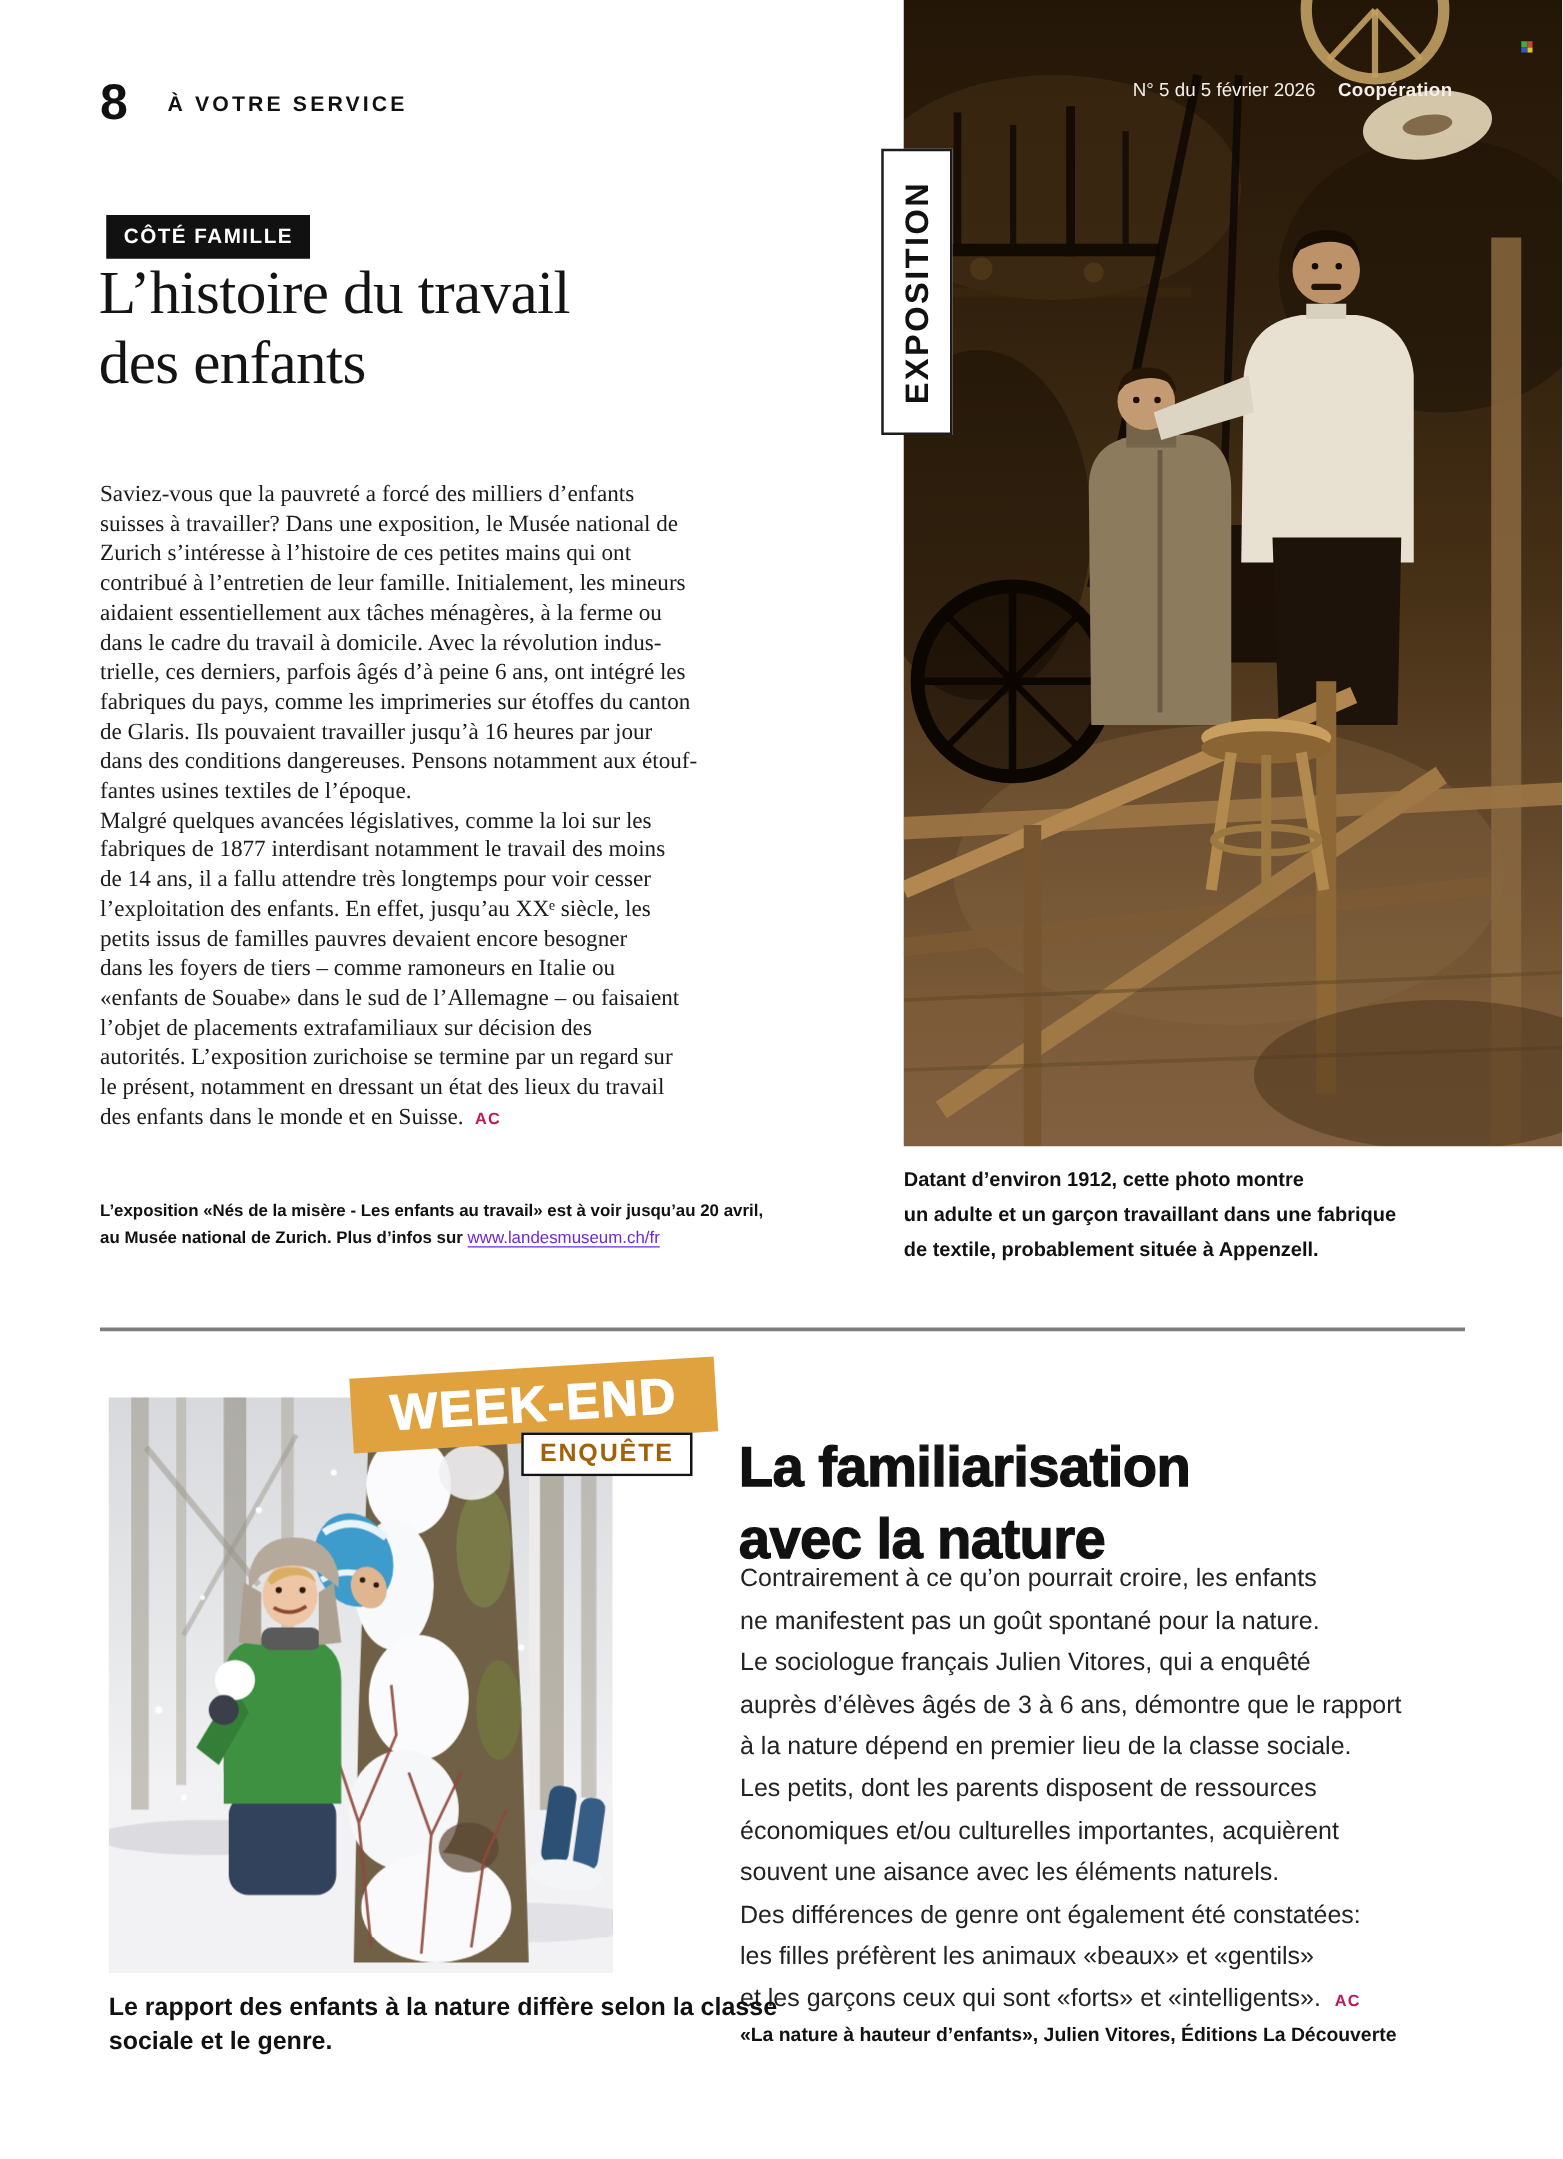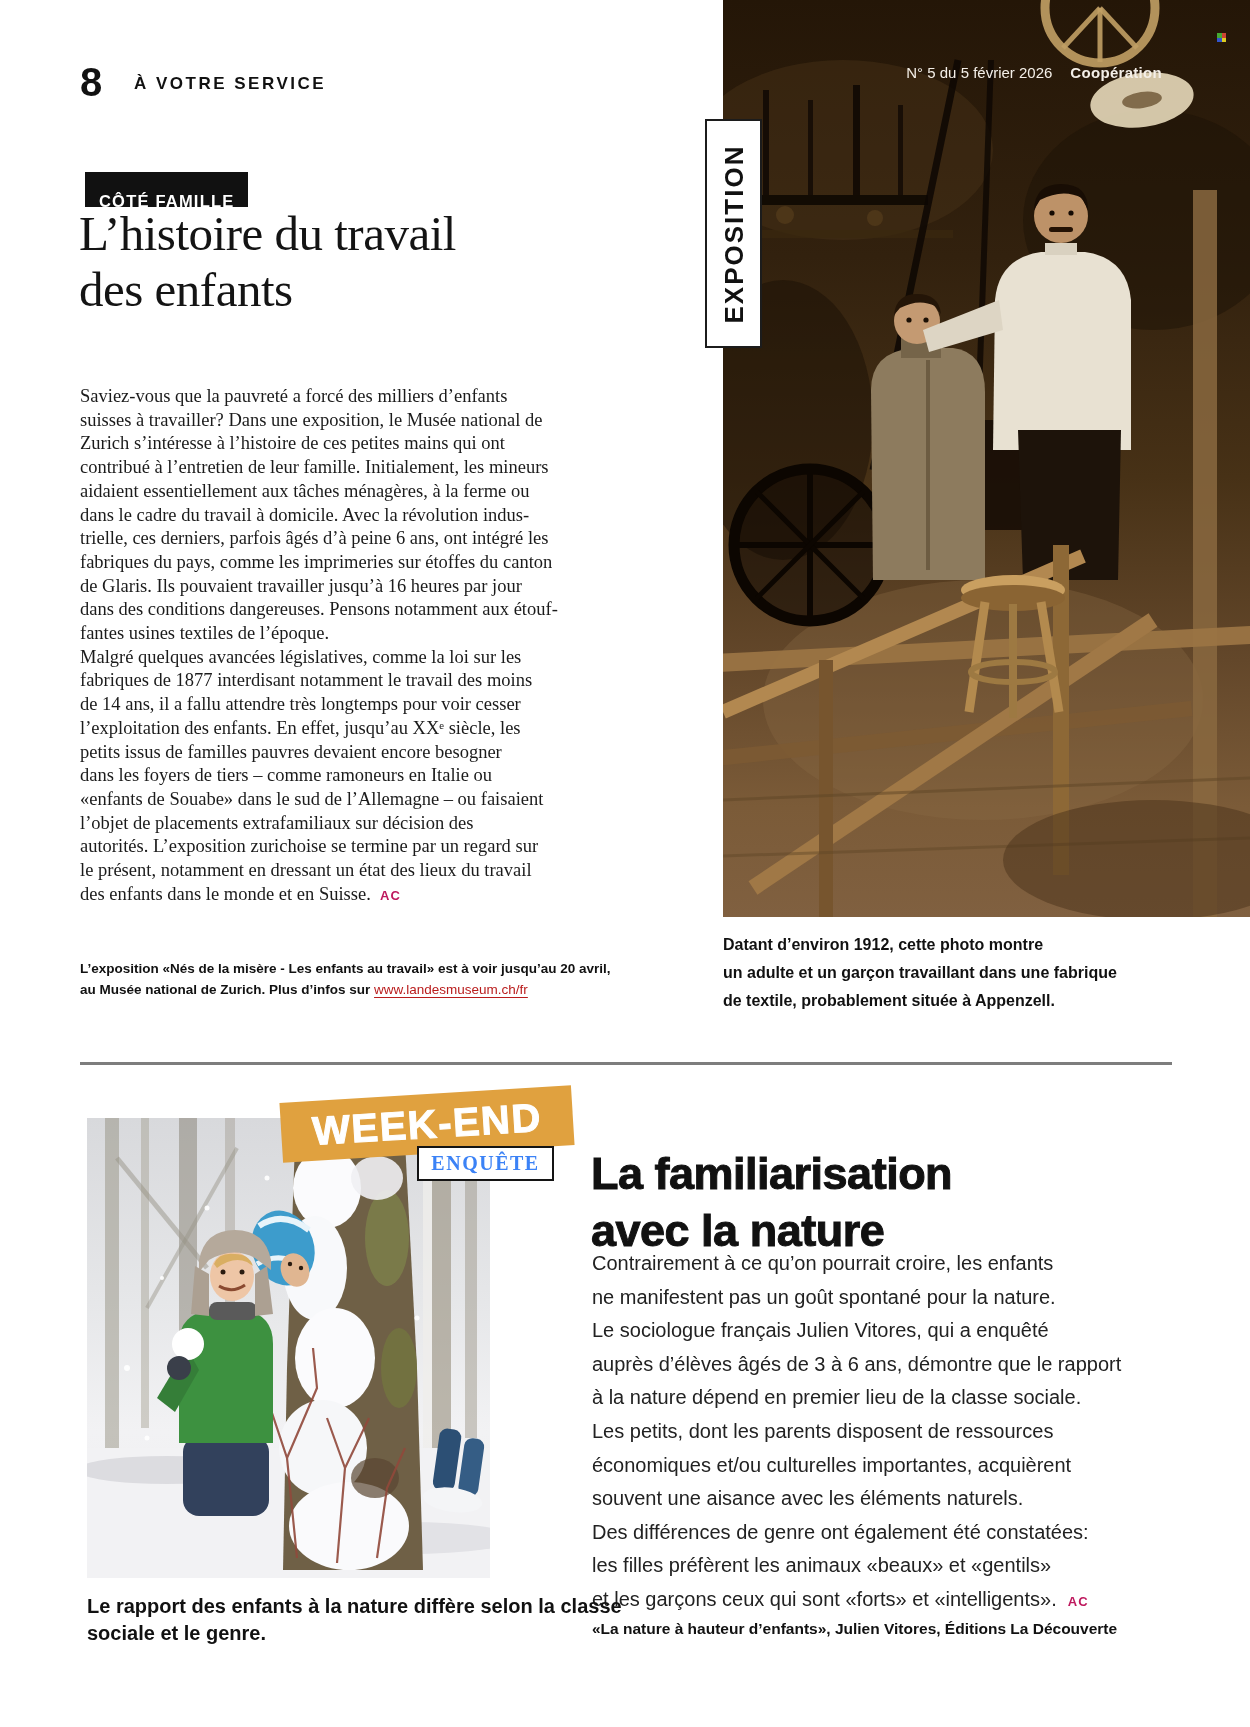--- a/index.html
+++ b/index.html
@@ -24,44 +24,44 @@
   .reg-mark i { display:block; }
 
   .expo-badge { position:absolute; left:705px; top:119px; width:57px; height:229px; background:#fff;
                 border:2px solid #1c1c1c; z-index:6; }
   .expo-badge span { position:absolute; left:50%; top:50%; width:229px; height:57px; line-height:57px;
                      transform:translate(-50%,-50%) rotate(-90deg); text-align:center;
                      font-size:26px; font-weight:bold; letter-spacing:2px; color:#111; }
 
   
   .kicker1 { position:absolute; left:85px; top:172px; height:35px; line-height:35px; background:#111; color:#fff;
-             padding:12px 14px; font-size:16.5px; font-weight:bold; letter-spacing:1.2px; }
+             padding:0 14px; font-size:16.5px; font-weight:bold; letter-spacing:1.2px; }
   .headline1 { position:absolute; left:79px; top:206px; font-family:"Liberation Serif", serif; font-weight:400;
                font-size:49px; line-height:56px; letter-spacing:-0.5px; color:#141414; white-space:pre; }
   .body1 { position:absolute; left:80px; top:385px; width:560px; font-family:"Liberation Serif","DejaVu Serif",serif;
            font-size:18.5px; line-height:23.7px; color:#1b1b1b; white-space:pre; }
   .byline { font-family:"Liberation Sans",sans-serif; font-size:13px; font-weight:bold; letter-spacing:1px; color:#be185d; }
   .note { position:absolute; left:80px; top:958px; width:640px; font-size:13.5px; font-weight:bold;
           line-height:21px; color:#111; }
-  .note a { color:#b91c1c; font-weight:normal; text-underline-offset:3px; }
+  .note a { color:#6d28d9; font-weight:normal; text-underline-offset:3px; }
   .caption1 { position:absolute; left:723px; top:931px; width:470px; font-size:16px; font-weight:bold;
               line-height:28px; color:#111; white-space:pre; }
 
   
   .divider { position:absolute; left:80px; top:1062px; width:1092px; height:2.5px; background:#7d7d7d; }
 
   
   .photo2 { position:absolute; left:87px; top:1118px; width:403px; height:460px;
             background:linear-gradient(180deg,#d8d9dc 0%,#e6e7e9 40%,#f2f2f4 68%,#ededef 100%); overflow:hidden; }
   .banner { position:absolute; left:281px; top:1094px; width:292px; height:60px; background:#E0A13F;
             transform:rotate(-3.5deg); z-index:3; display:flex; align-items:center; justify-content:center; }
   .banner span { color:#fff; font-size:40px; font-weight:bold; letter-spacing:1.5px; -webkit-text-stroke:1px #fff; }
   .enquete { position:absolute; left:417px; top:1146px; width:137px; height:35px; background:#fff;
              border:2.5px solid #141414; z-index:4; display:flex; align-items:center; justify-content:center; }
-  .enquete span { font-size:20px; font-weight:bold; letter-spacing:1.5px; color:#3b82f6;font-family:Liberation Serif, serif; }
+  .enquete span { font-size:20px; font-weight:bold; letter-spacing:1.5px; color:#a16207; }
   .headline2 { position:absolute; left:591px; top:1145px; font-size:45px; line-height:57px; font-weight:bold;
                letter-spacing:-0.5px; color:#111; -webkit-text-stroke:1px #111; white-space:pre; }
   .body2 { position:absolute; left:592px; top:1247px; width:600px; font-size:20px; line-height:33.6px;
            color:#222; white-space:pre; }
   .caption2 { position:absolute; left:87px; top:1593px; width:500px; font-size:20px; font-weight:bold;
               line-height:27px; color:#111; white-space:pre; }
   .source { position:absolute; left:592px; top:1620px; font-size:15.5px; font-weight:bold; color:#111; white-space:nowrap; }
 </style>
 </head>
 <body>

